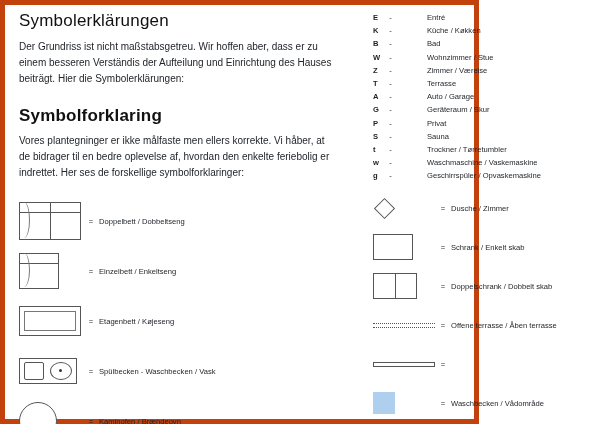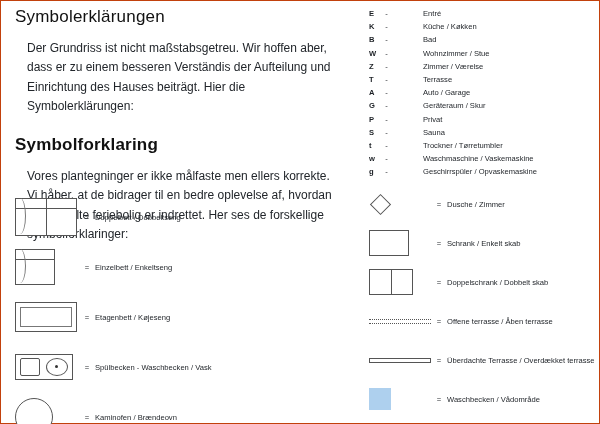--- a/index.html
+++ b/index.html
@@ -10,24 +10,24 @@
   body {
     width: 600px;
     height: 424px;
     font-family: "Liberation Sans", sans-serif;
     color: #1a1a1a;
     position: relative;
     overflow: hidden;
   }
   .page {
     position: relative;
-    width: 600px;
+    width: 479px;
     height: 424px;
     box-sizing: border-box;
-    border: 1px solid #c2410c;
+    border: 5px solid #c2410c;
   }
 
   
   .left-col {
     position: absolute;
     left: 14px;
     top: 6px;
     width: 330px;
   }
   .title-de {
@@ -38,23 +38,23 @@
     color: #111;
   }
   .title-da {
     font-size: 17px;
     font-weight: 700;
     letter-spacing: .2px;
     margin: 18px 0 7px 0;
     color: #111;
   }
   .para {
-    font-size: 12px;
+    font-size: 10px;
     line-height: 1.62;
-    margin: 12px;
+    margin: 0;
     color: #22262b;
     max-width: 316px;
   }
 
   
   .abbrev-list {
     position: absolute;
     left: 368px;
     top: 9px;
     width: 220px;
@@ -416,21 +416,20 @@
       </div>
       <div class="legend-eq">=</div>
       <div class="legend-label">Offene terrasse / Åben terrasse</div>
     </div>
 
     <div class="legend-row">
       <div class="legend-sym">
         <div class="terrace-solid"></div>
       </div>
       <div class="legend-eq">=</div>
-      <div class="legend-label">Überdachte Terrasse / Overdækket terrasse</div>
     </div>
 
     <div class="legend-row">
       <div class="legend-sym">
         <div class="swatch" id="swatch-wet" style="background: rgb(174, 208, 238);"></div>
       </div>
       <div class="legend-eq">=</div>
       <div class="legend-label">Waschbecken / Vådområde</div>
     </div>
 

